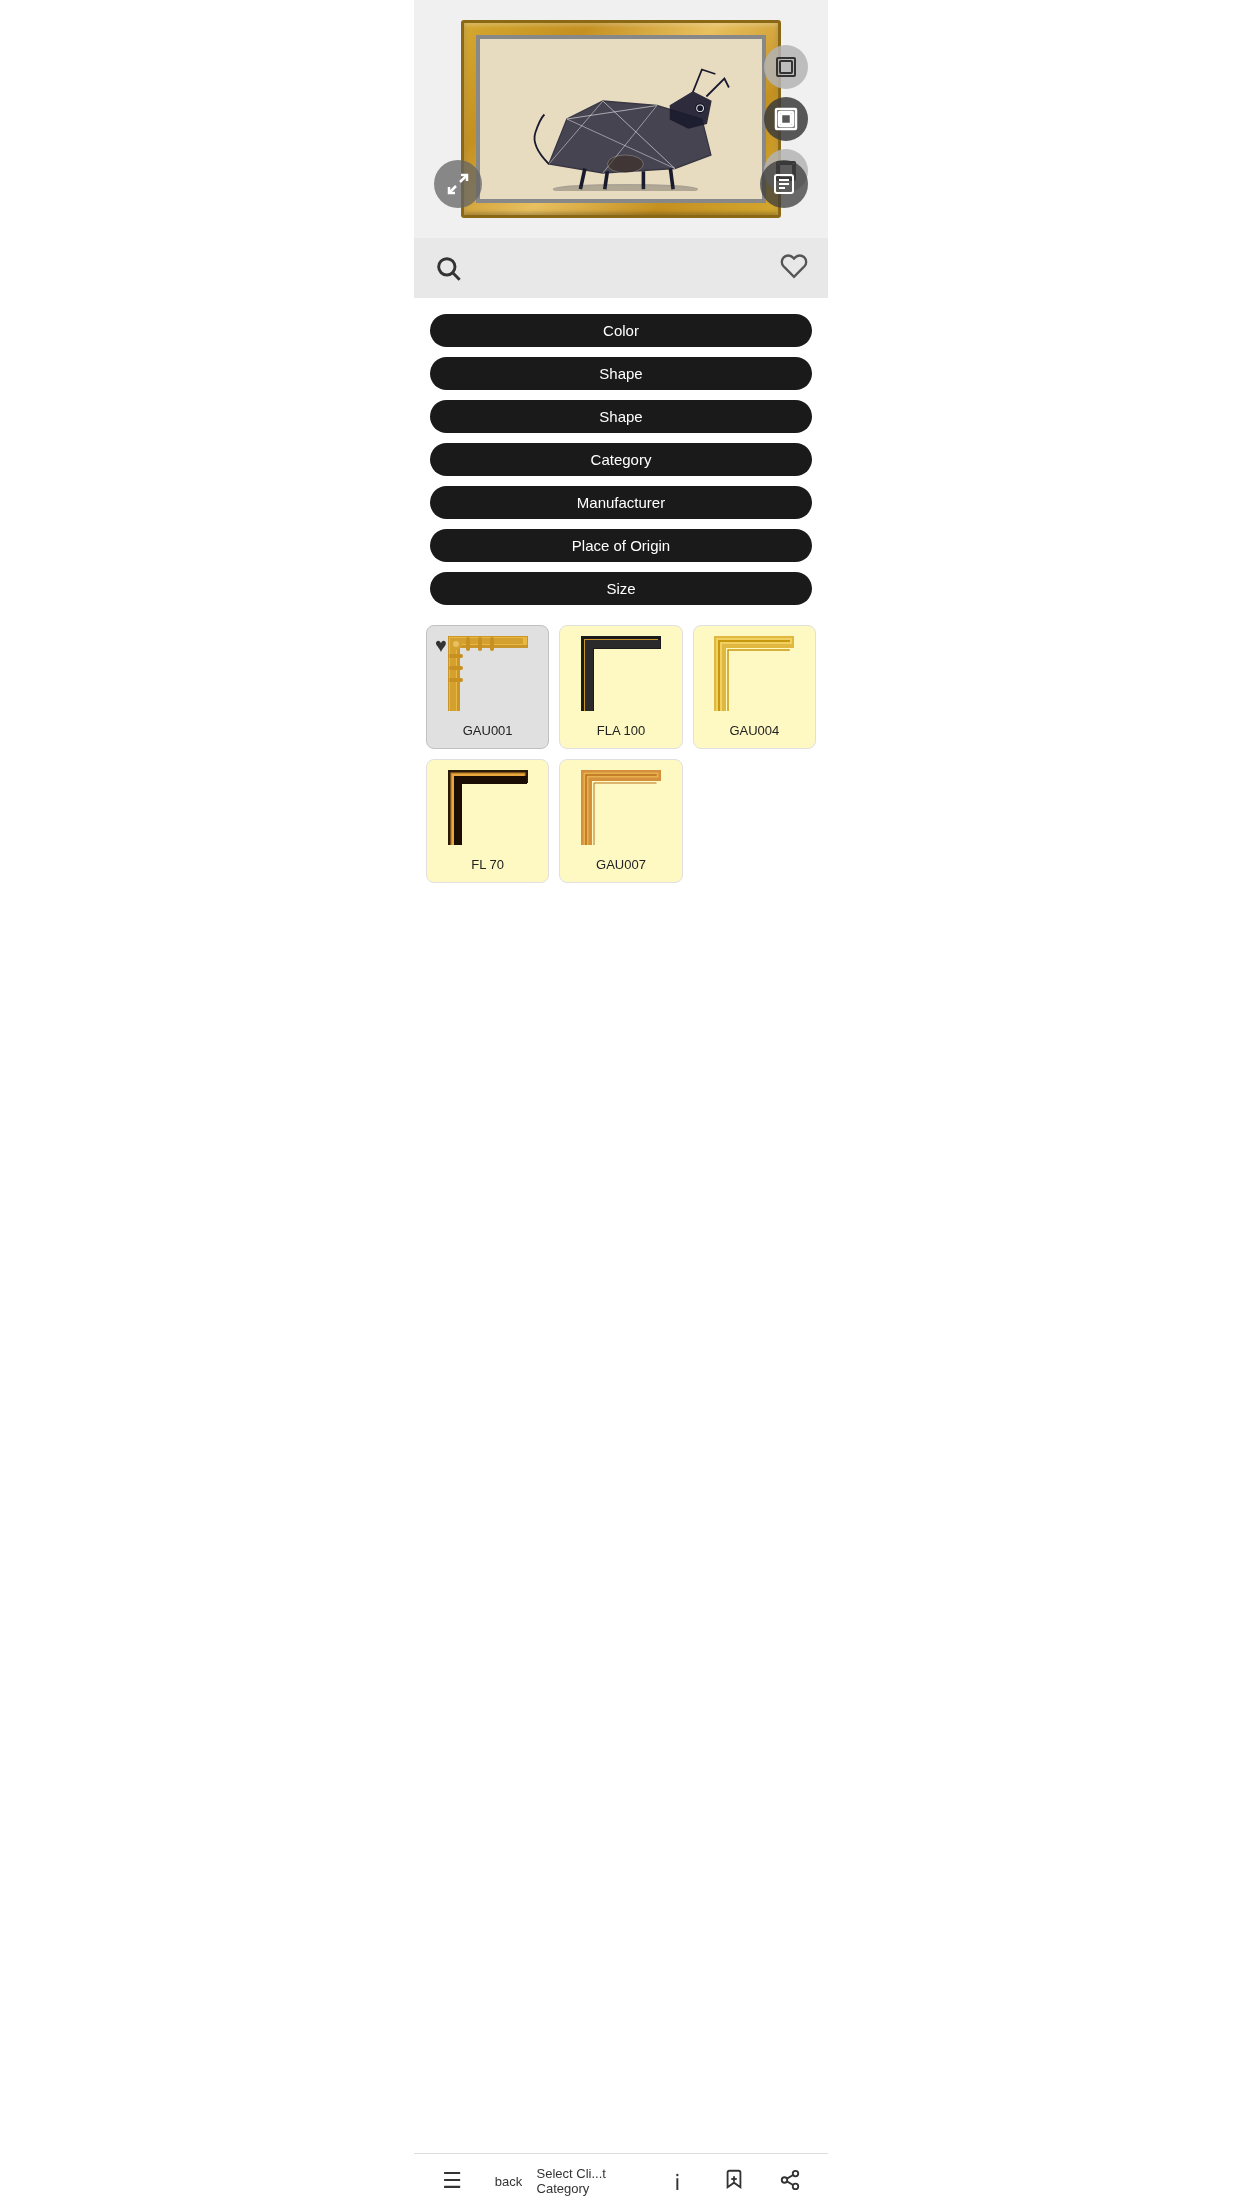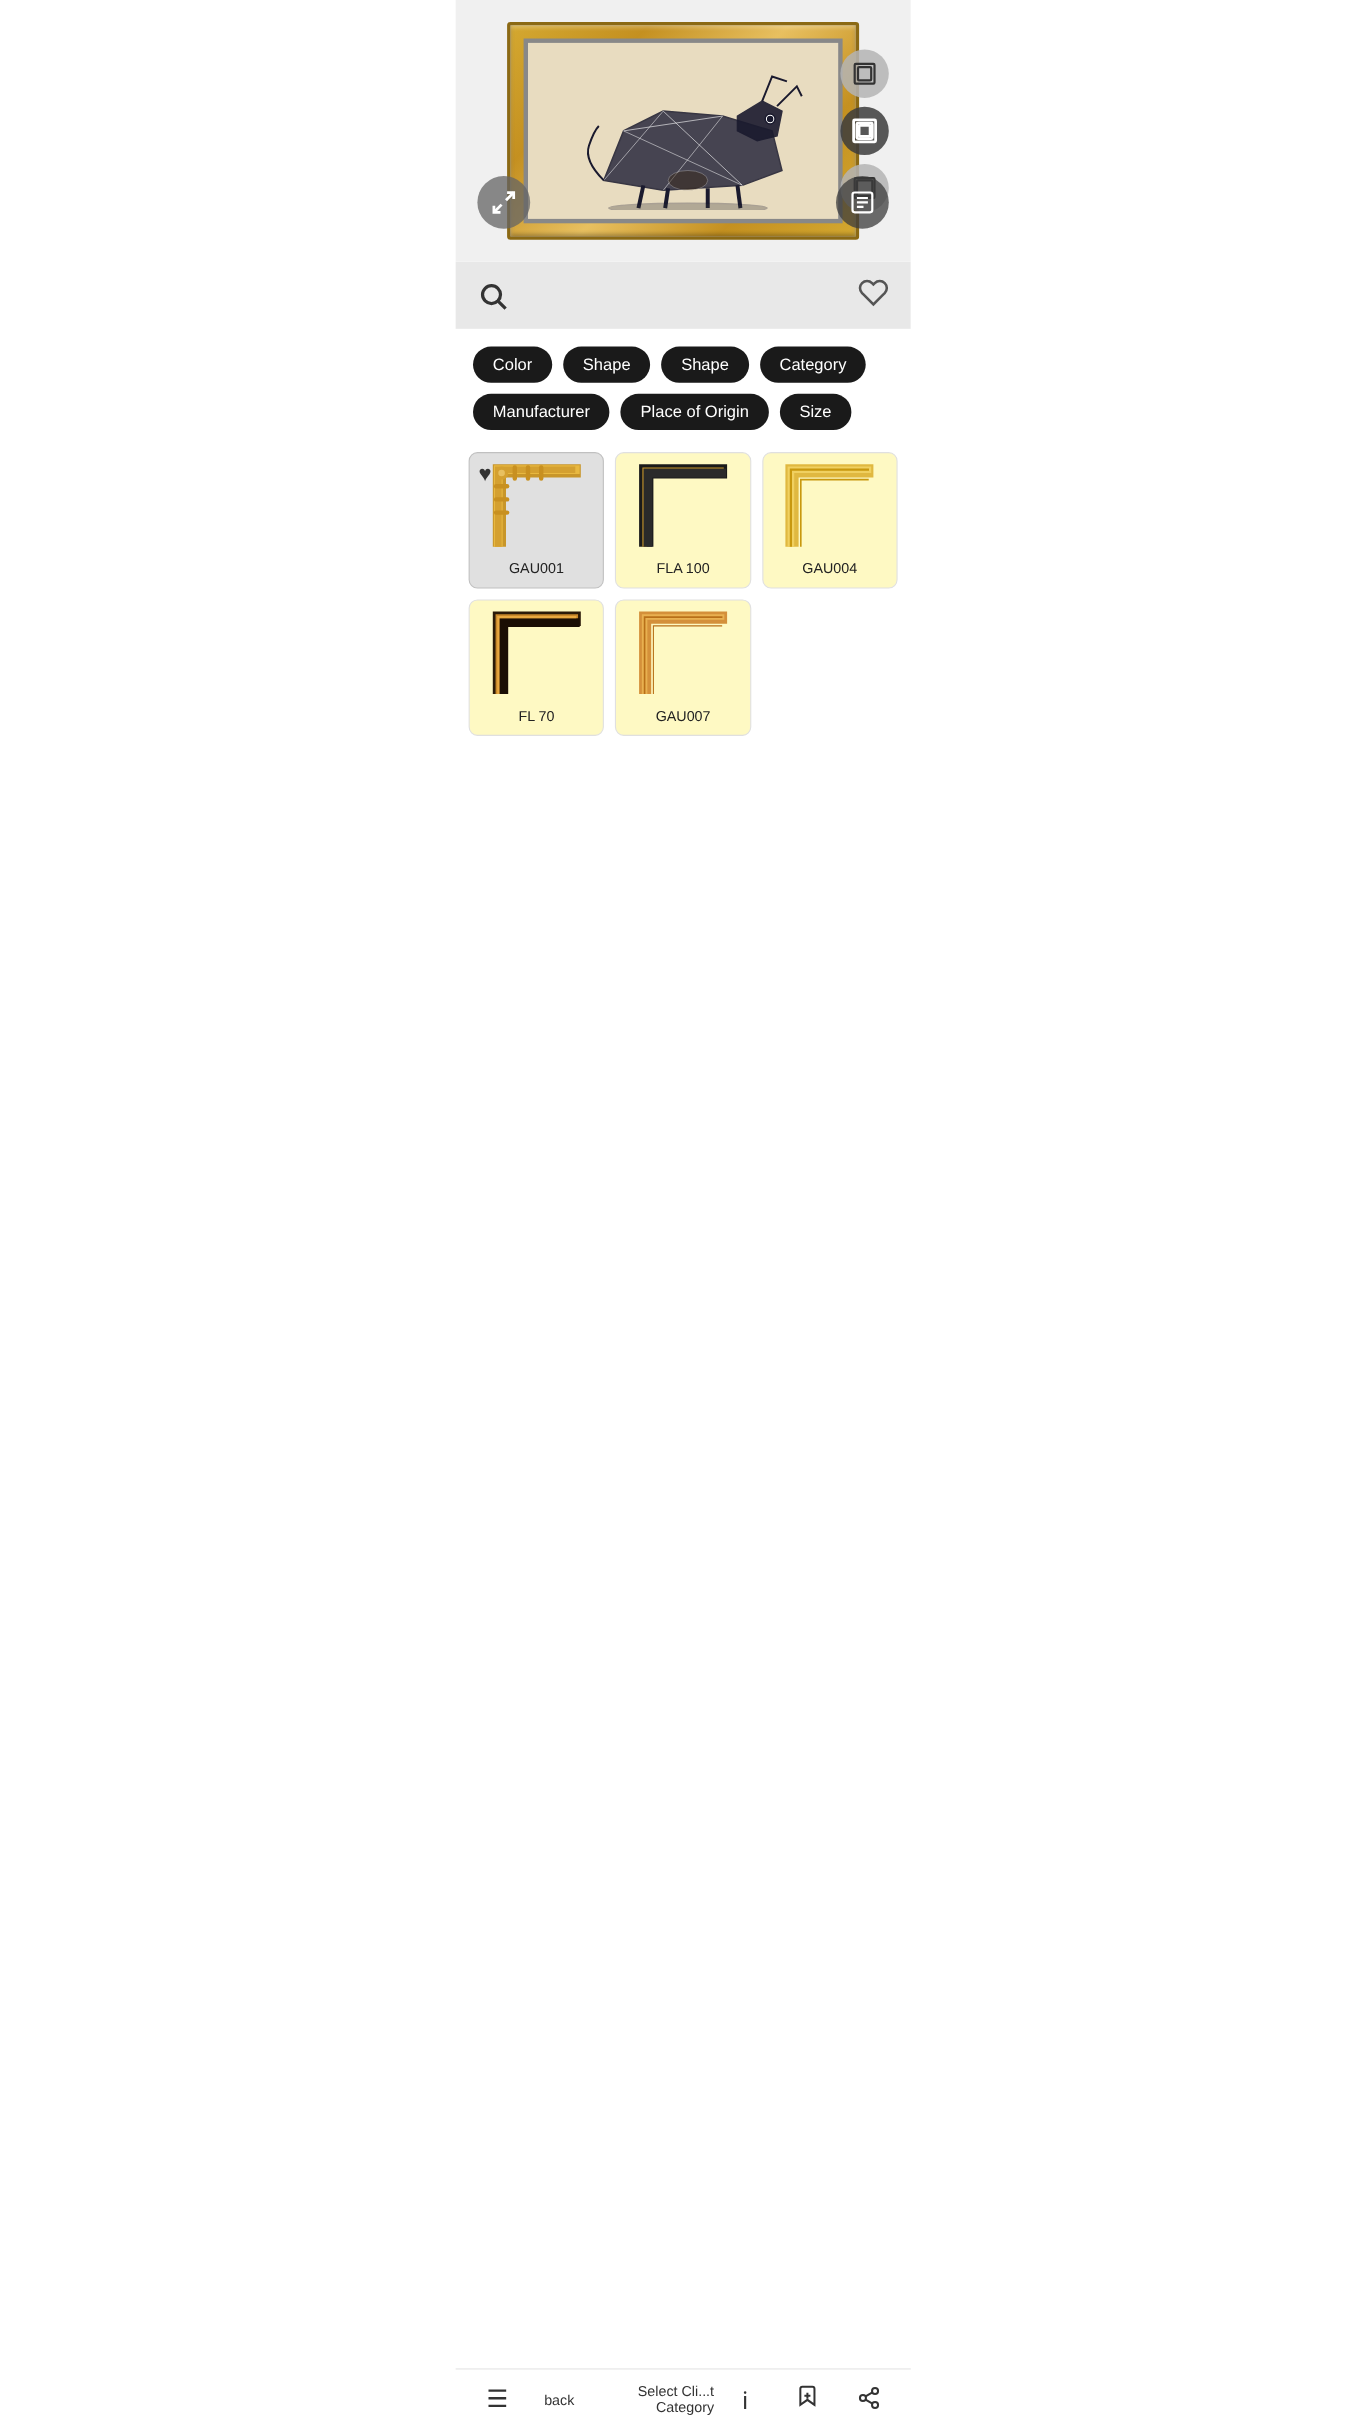--- a/index.html
+++ b/index.html
@@ -152,20 +152,21 @@
       color: #555;
     }
 
     
     .filter-tags {
       padding: 16px 16px 8px 16px;
       display: flex;
       flex-wrap: wrap;
       gap: 10px;
       background: #fff;
+      flex-direction: column;
     }
 
     .tag {
       background: #1a1a1a;
       color: #fff;
       border-radius: 20px;
       padding: 8px 18px;
       font-size: 15px;
       font-weight: 500;
       cursor: pointer;
@@ -246,21 +247,21 @@
       color: #333;
       font-weight: 500;
       flex: 1;
       text-align: center;
     }
 
     .nav-center {
       font-size: 13px;
       font-weight: 400;
       flex: 2;
-      text-align: right;
+      text-align: left;
       color: #333;
     }
 
     .bottom-spacer {
       height: 70px;
     }
   </style>
 </head>
 <body>
 

